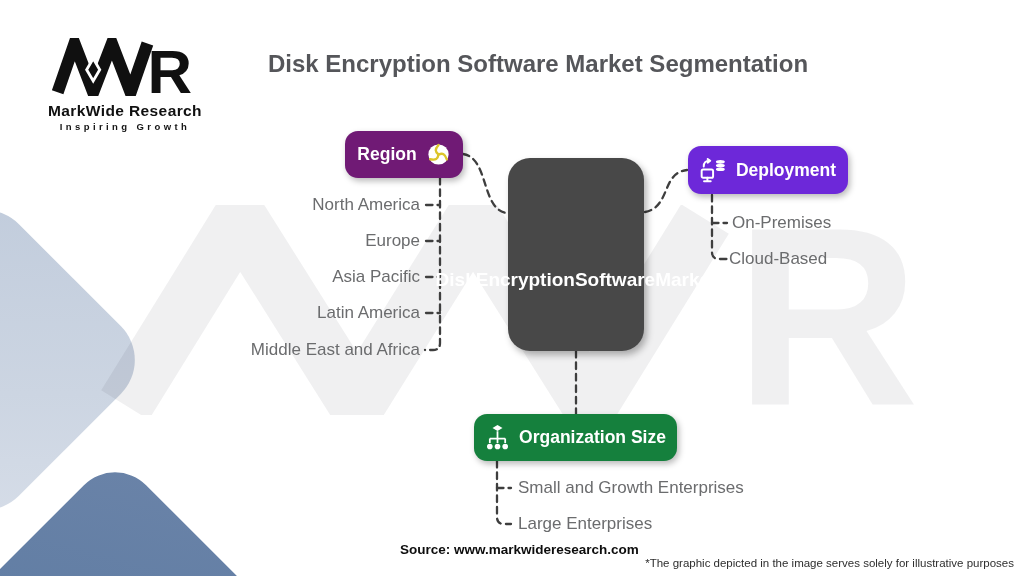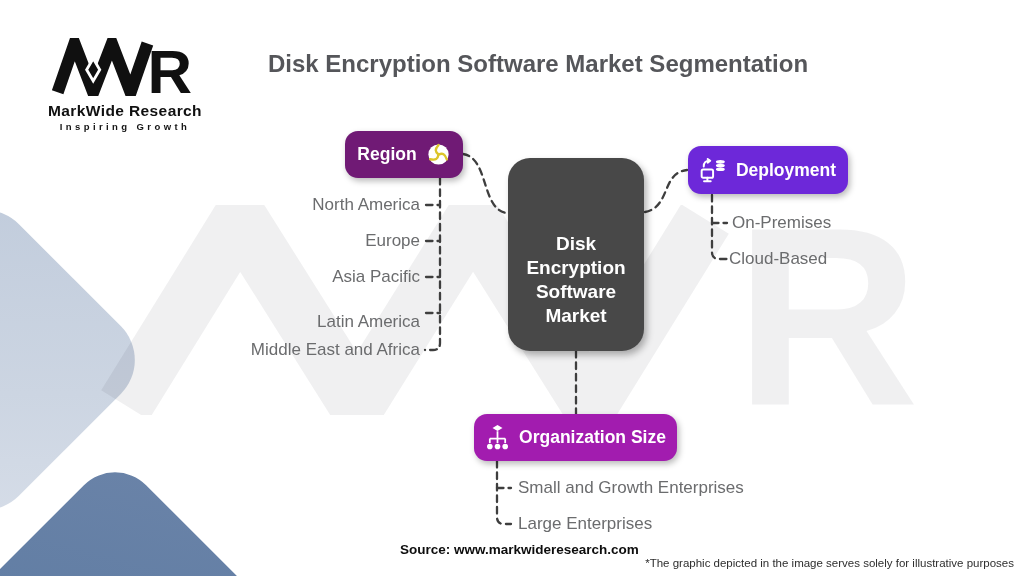--- a/index.html
+++ b/index.html
@@ -24,28 +24,28 @@
          font-size:24px;font-weight:bold;color:#55565a;}
 
   
   .node{position:absolute;display:flex;align-items:center;justify-content:center;gap:9px;
         border-radius:13px;color:#fff;font-weight:bold;font-size:17.5px;z-index:4;
         box-shadow:2px 3px 6px rgba(0,0,0,.28);}
   .node-region{left:345px;top:131px;width:118px;height:47px;}
   .node-deployment{left:688px;top:146px;width:160px;height:48px;}
   .node-org{left:474px;top:414px;width:203px;height:47px;}
   .node-center{left:508px;top:158px;width:136px;height:193px;border-radius:22px;
-               background:#484848;flex-direction:column;gap:0;z-index:4;
+               background:#484848;flex-direction:row;gap:0;z-index:4;
                font-size:19px;line-height:24px;padding-top:50px;box-sizing:border-box;
                box-shadow:3px 4px 7px rgba(0,0,0,.3);}
 
   
   .leaf{position:absolute;z-index:4;font-size:17px;color:#6b6c6e;height:22px;line-height:22px;}
   .leaf-right{left:120px;width:300px;text-align:right;}
-  .l-na{top:194px;} .l-eu{top:230px;} .l-ap{top:266px;} .l-la{top:302px;margin-top:9px;} .l-mea{top:339px;}
+  .l-na{top:194px;} .l-eu{top:230px;} .l-ap{top:266px;} .l-la{top:302px;} .l-mea{top:339px;}
   .l-onprem{left:732px;top:212px;} .l-cloud{left:729px;top:248px;}
   .l-sme{left:518px;top:477px;} .l-large{left:518px;top:513px;}
 
   
   .connectors{position:absolute;left:0;top:0;z-index:2;pointer-events:none;}
 
   
   .source{position:absolute;left:400px;top:542px;z-index:4;font-size:13.5px;font-weight:bold;color:#0d0d0d;}
   .disclaimer{position:absolute;left:614px;top:557px;width:400px;text-align:right;z-index:4;
               font-size:11.5px;color:#2e2e2e;}
@@ -121,21 +121,21 @@
       </g>
       <g fill="#ffffff">
         <ellipse cx="19.6" cy="3.6" rx="4.3" ry="1.8"></ellipse>
         <ellipse cx="19.6" cy="7.2" rx="4.3" ry="1.8"></ellipse>
         <ellipse cx="19.6" cy="10.8" rx="4.3" ry="1.8"></ellipse>
       </g>
     </svg>
     <span>Deployment</span>
   </div>
 
-  <div class="node node-org" style="background: #a21caf;">
+  <div class="node node-org" style="background: #15803d;">
     <svg width="25" height="27" viewBox="0 0 24 26">
       <g fill="#ffffff">
         <polygon points="12,1 16.8,3.9 12,6.8 7.2,3.9"></polygon>
         <circle cx="4.6" cy="21.6" r="2.7"></circle>
         <circle cx="12" cy="21.6" r="2.7"></circle>
         <circle cx="19.4" cy="21.6" r="2.7"></circle>
       </g>
       <g stroke="#ffffff" stroke-width="1.7" fill="none">
         <path d="M12 7 L12 14 M4.6 14 L19.4 14 M4.6 14 L4.6 18.2 M12 14 L12 18.2 M19.4 14 L19.4 18.2"></path>
       </g>

